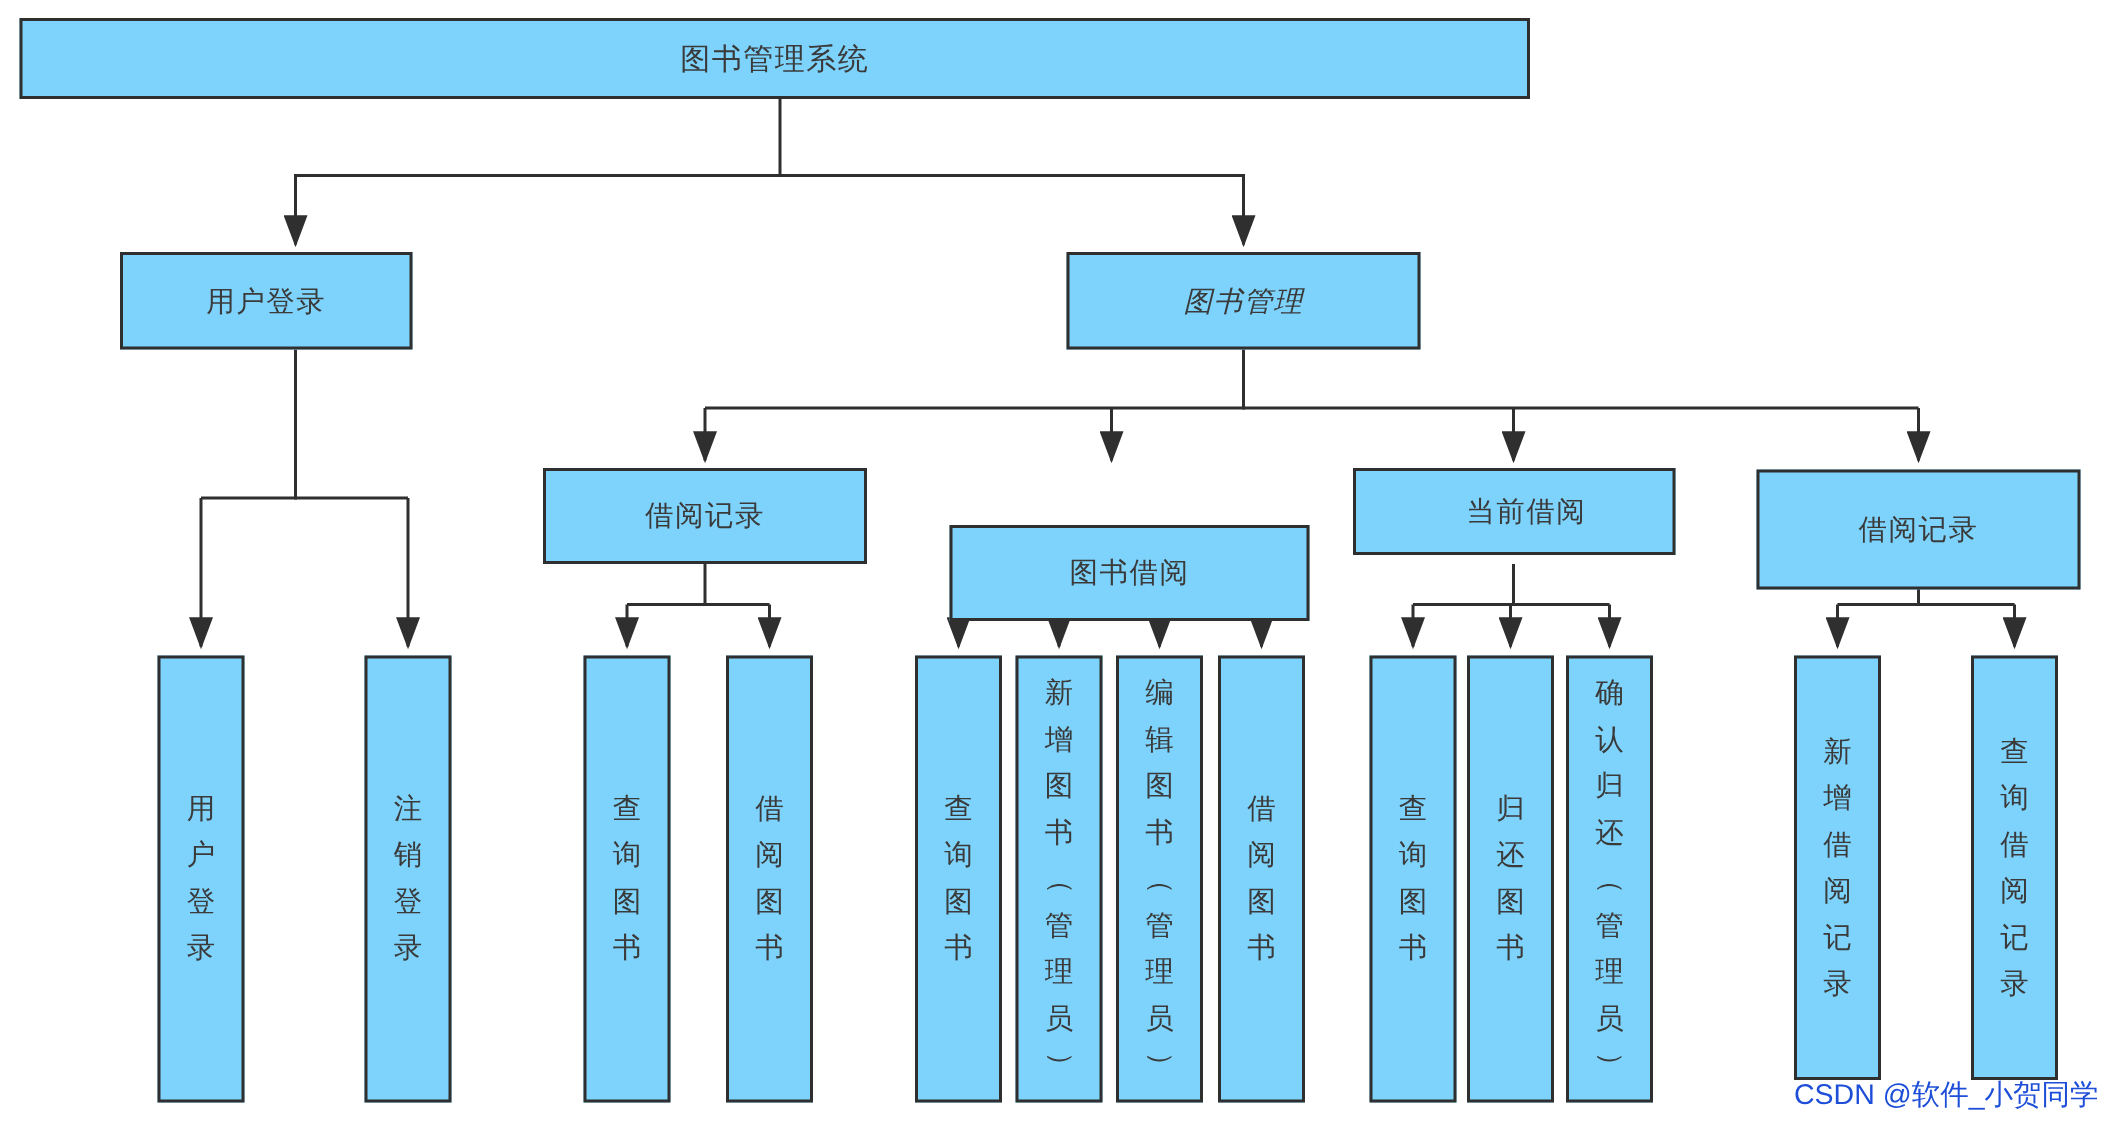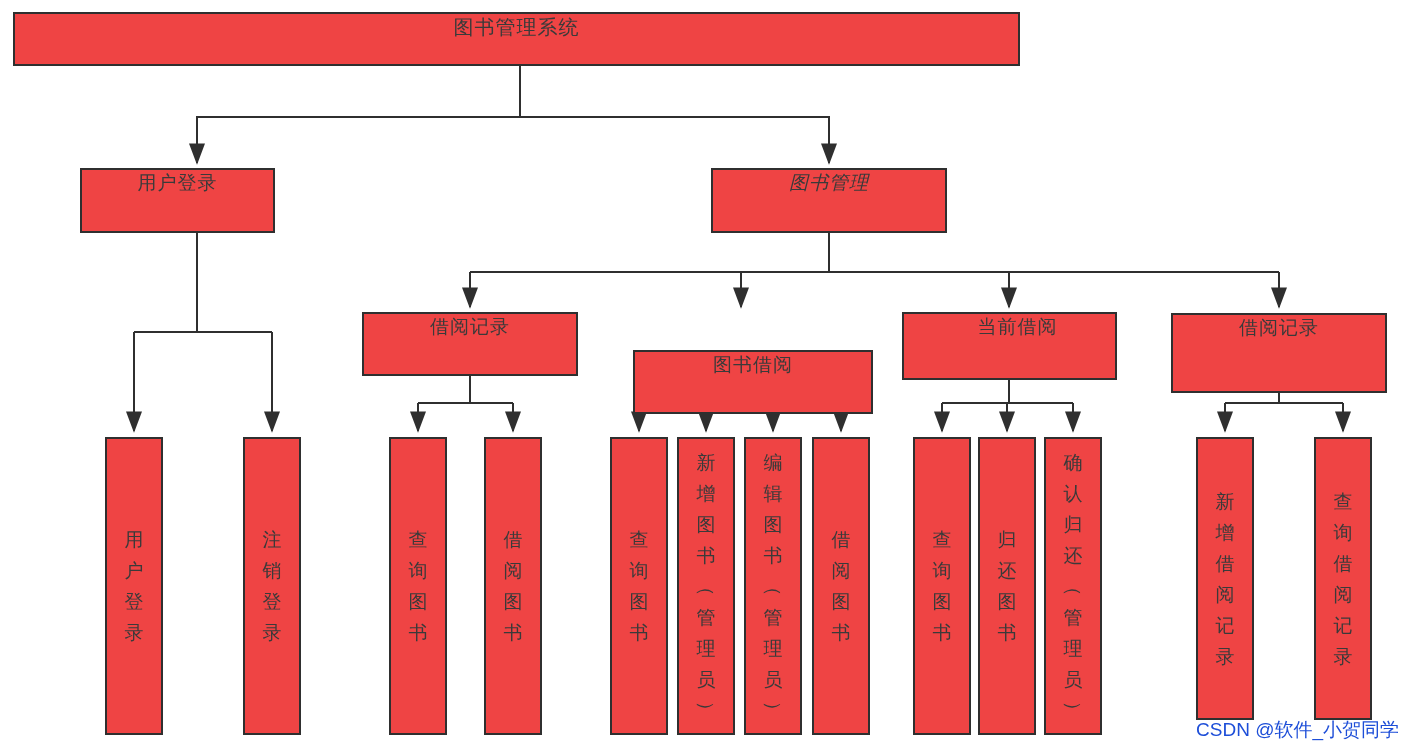--- a/index.html
+++ b/index.html
@@ -13,24 +13,25 @@
     color: #3a3a3a;
   }
   .connectors {
     position: absolute;
     left: 0; top: 0;
     width: 1405px; height: 747px;
     pointer-events: none;
   }
   .box {
     position: absolute;
-    background: #ef4444;
+    background: #7dd3fc;
     border: 2px solid #2f2f2f;
     box-sizing: border-box;
     display: flex;
+    align-items: center;
     justify-content: center;
   }
   .hlabel {
     font-size: 19px;
     letter-spacing: 1px;
     white-space: nowrap;
   }
   .root-box .hlabel { font-size: 20px; }
   .leaf { width: 58px; top: 437px; height: 298px; }
   .leaf.short { height: 283px; }
@@ -121,21 +122,21 @@
   <div class="box" style="left:711px; top:168px; width:236px; height:65px;font-style:italic;">
     <span class="hlabel">图书管理</span>
   </div>
 
   <div class="box" style="left:362px; top:312px; width:216px; height:64px;">
     <span class="hlabel">借阅记录</span>
   </div>
   <div class="box" style="left:633px; top:312px; width:240px; height:64px;margin-top:38px;">
     <span class="hlabel">图书借阅</span>
   </div>
-  <div class="box" style="left:902px; top:312px; width:215px; height:68px;padding-left:16px;">
+  <div class="box" style="left:902px; top:312px; width:215px; height:58px;padding-left:16px;">
     <span class="hlabel">当前借阅</span>
   </div>
   <div class="box" style="left:1171px; top:313px; width:216px; height:80px;font-family:Liberation Mono, monospace;">
     <span class="hlabel">借阅记录</span>
   </div>
 
   <div class="box leaf" style="left:105px;">
     <div class="vtext">
         <span>用</span>
         <span>户</span>

